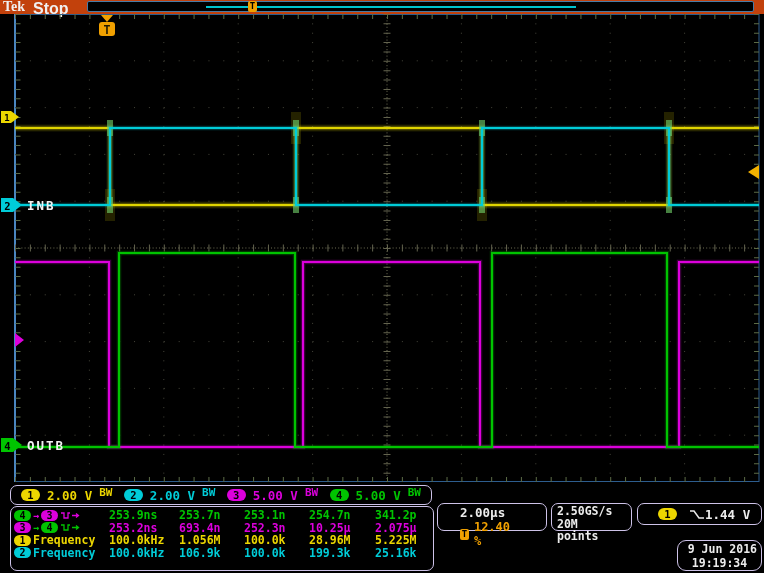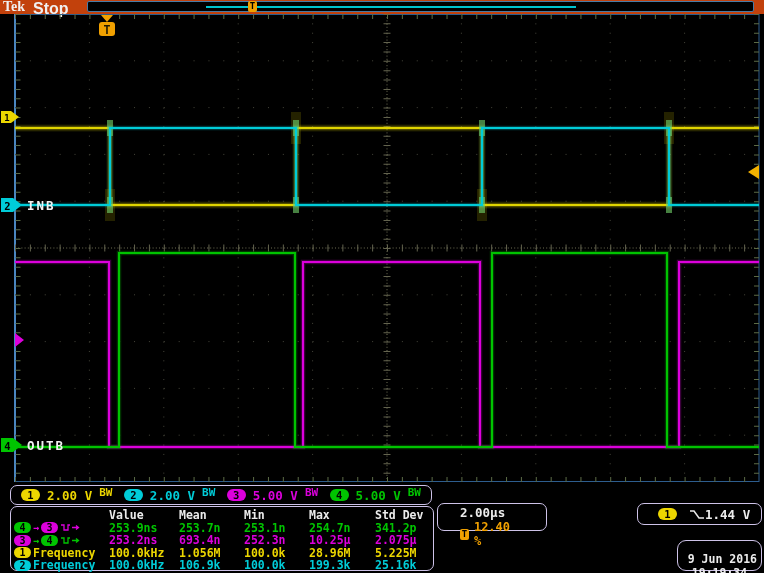--- a/index.html
+++ b/index.html
@@ -38,21 +38,21 @@
   .mlabel{display:flex;align-items:center;gap:2px;}
   .mlabel .pill{min-width:15px;height:11px;font-size:10px;line-height:11.5px;}
   .marrow{font-size:10px;}
   .h-box{left:437px;top:21px;width:110px;height:28px;padding:1px 22px;font-weight:bold;}
   .h-line1{font-size:12.5px;}
   .h-line2{font-size:12px;display:flex;align-items:center;gap:5px;margin-top:0px;}
   .acq-box{left:551px;top:21px;width:81px;height:28px;padding:1px 5px;font-weight:bold;font-size:11.5px;
            line-height:12.5px;}
   .trig-box{left:637px;top:21px;width:125px;height:22px;display:flex;align-items:center;padding:0 7px 0 20px;}
   .trig-val{flex:1;text-align:left;font-size:12.5px;font-weight:bold;}
-  .date-box{left:677px;top:58px;width:85px;height:31px;padding:11px 4px;font-weight:bold;font-size:11.5px;
+  .date-box{left:677px;top:58px;width:85px;height:31px;padding:1px 4px;font-weight:bold;font-size:11.5px;
             line-height:14px;border-radius:9px;}
   .date-line{text-align:right;}
   .time-line{text-align:center;}
 </style>
 </head>
 <body>
 
 <div class="screen">
 
   <div class="topbar">
@@ -176,28 +176,20 @@
         <span class="bw cm">BW</span>
       </span>
       <span class="chgrp">
         <span class="pill pg">4</span>
         <span class="cg">5.00 V</span>
         <span class="bw cg">BW</span>
       </span>
     </div>
 
     <div class="box meas-box">
-      <div class="mrow cw">
-        <span></span>
-        <span>Value</span>
-        <span>Mean</span>
-        <span>Min</span>
-        <span>Max</span>
-        <span>Std Dev</span>
-      </div>
       <div class="mrow cg">
         <span class="mlabel">
           <span class="pill pg">4</span>
           <span class="marrow cm">→</span>
           <span class="pill pm">3</span>
           <svg width="21" height="11" viewBox="0 0 21 11" class="cm">
             <path d="M1,3 H4 V8 H8 V3 H10" fill="none" stroke="currentColor" stroke-width="1.3"></path>
             <path d="M12,5.5 H18 M16,3.5 L18.5,5.5 L16,7.5" fill="none" stroke="currentColor" stroke-width="1.3"></path>
           </svg>
         </span>
@@ -248,20 +240,24 @@
     </div>
 
     <div class="box h-box">
       <div class="h-line1 cw">2.00µs</div>
       <div class="h-line2 co">
         <span class="tmini">T</span>
         <span>12.40 %</span>
       </div>
     </div>
 
+    <div class="box acq-box cw">
+      <div>2.50GS/s</div>
+      <div>20M points</div>
+    </div>
 
     <div class="box trig-box">
       <span class="pill py">1</span>
       <svg width="16" height="11" viewBox="0 0 16 11" style="margin-left:12px">
         <path d="M1,2 H5 L10,9 H15" fill="none" stroke="#e8e8e8" stroke-width="1.5"></path>
       </svg>
       <span class="trig-val cw">1.44 V</span>
     </div>
 
     <div class="box date-box cw">

